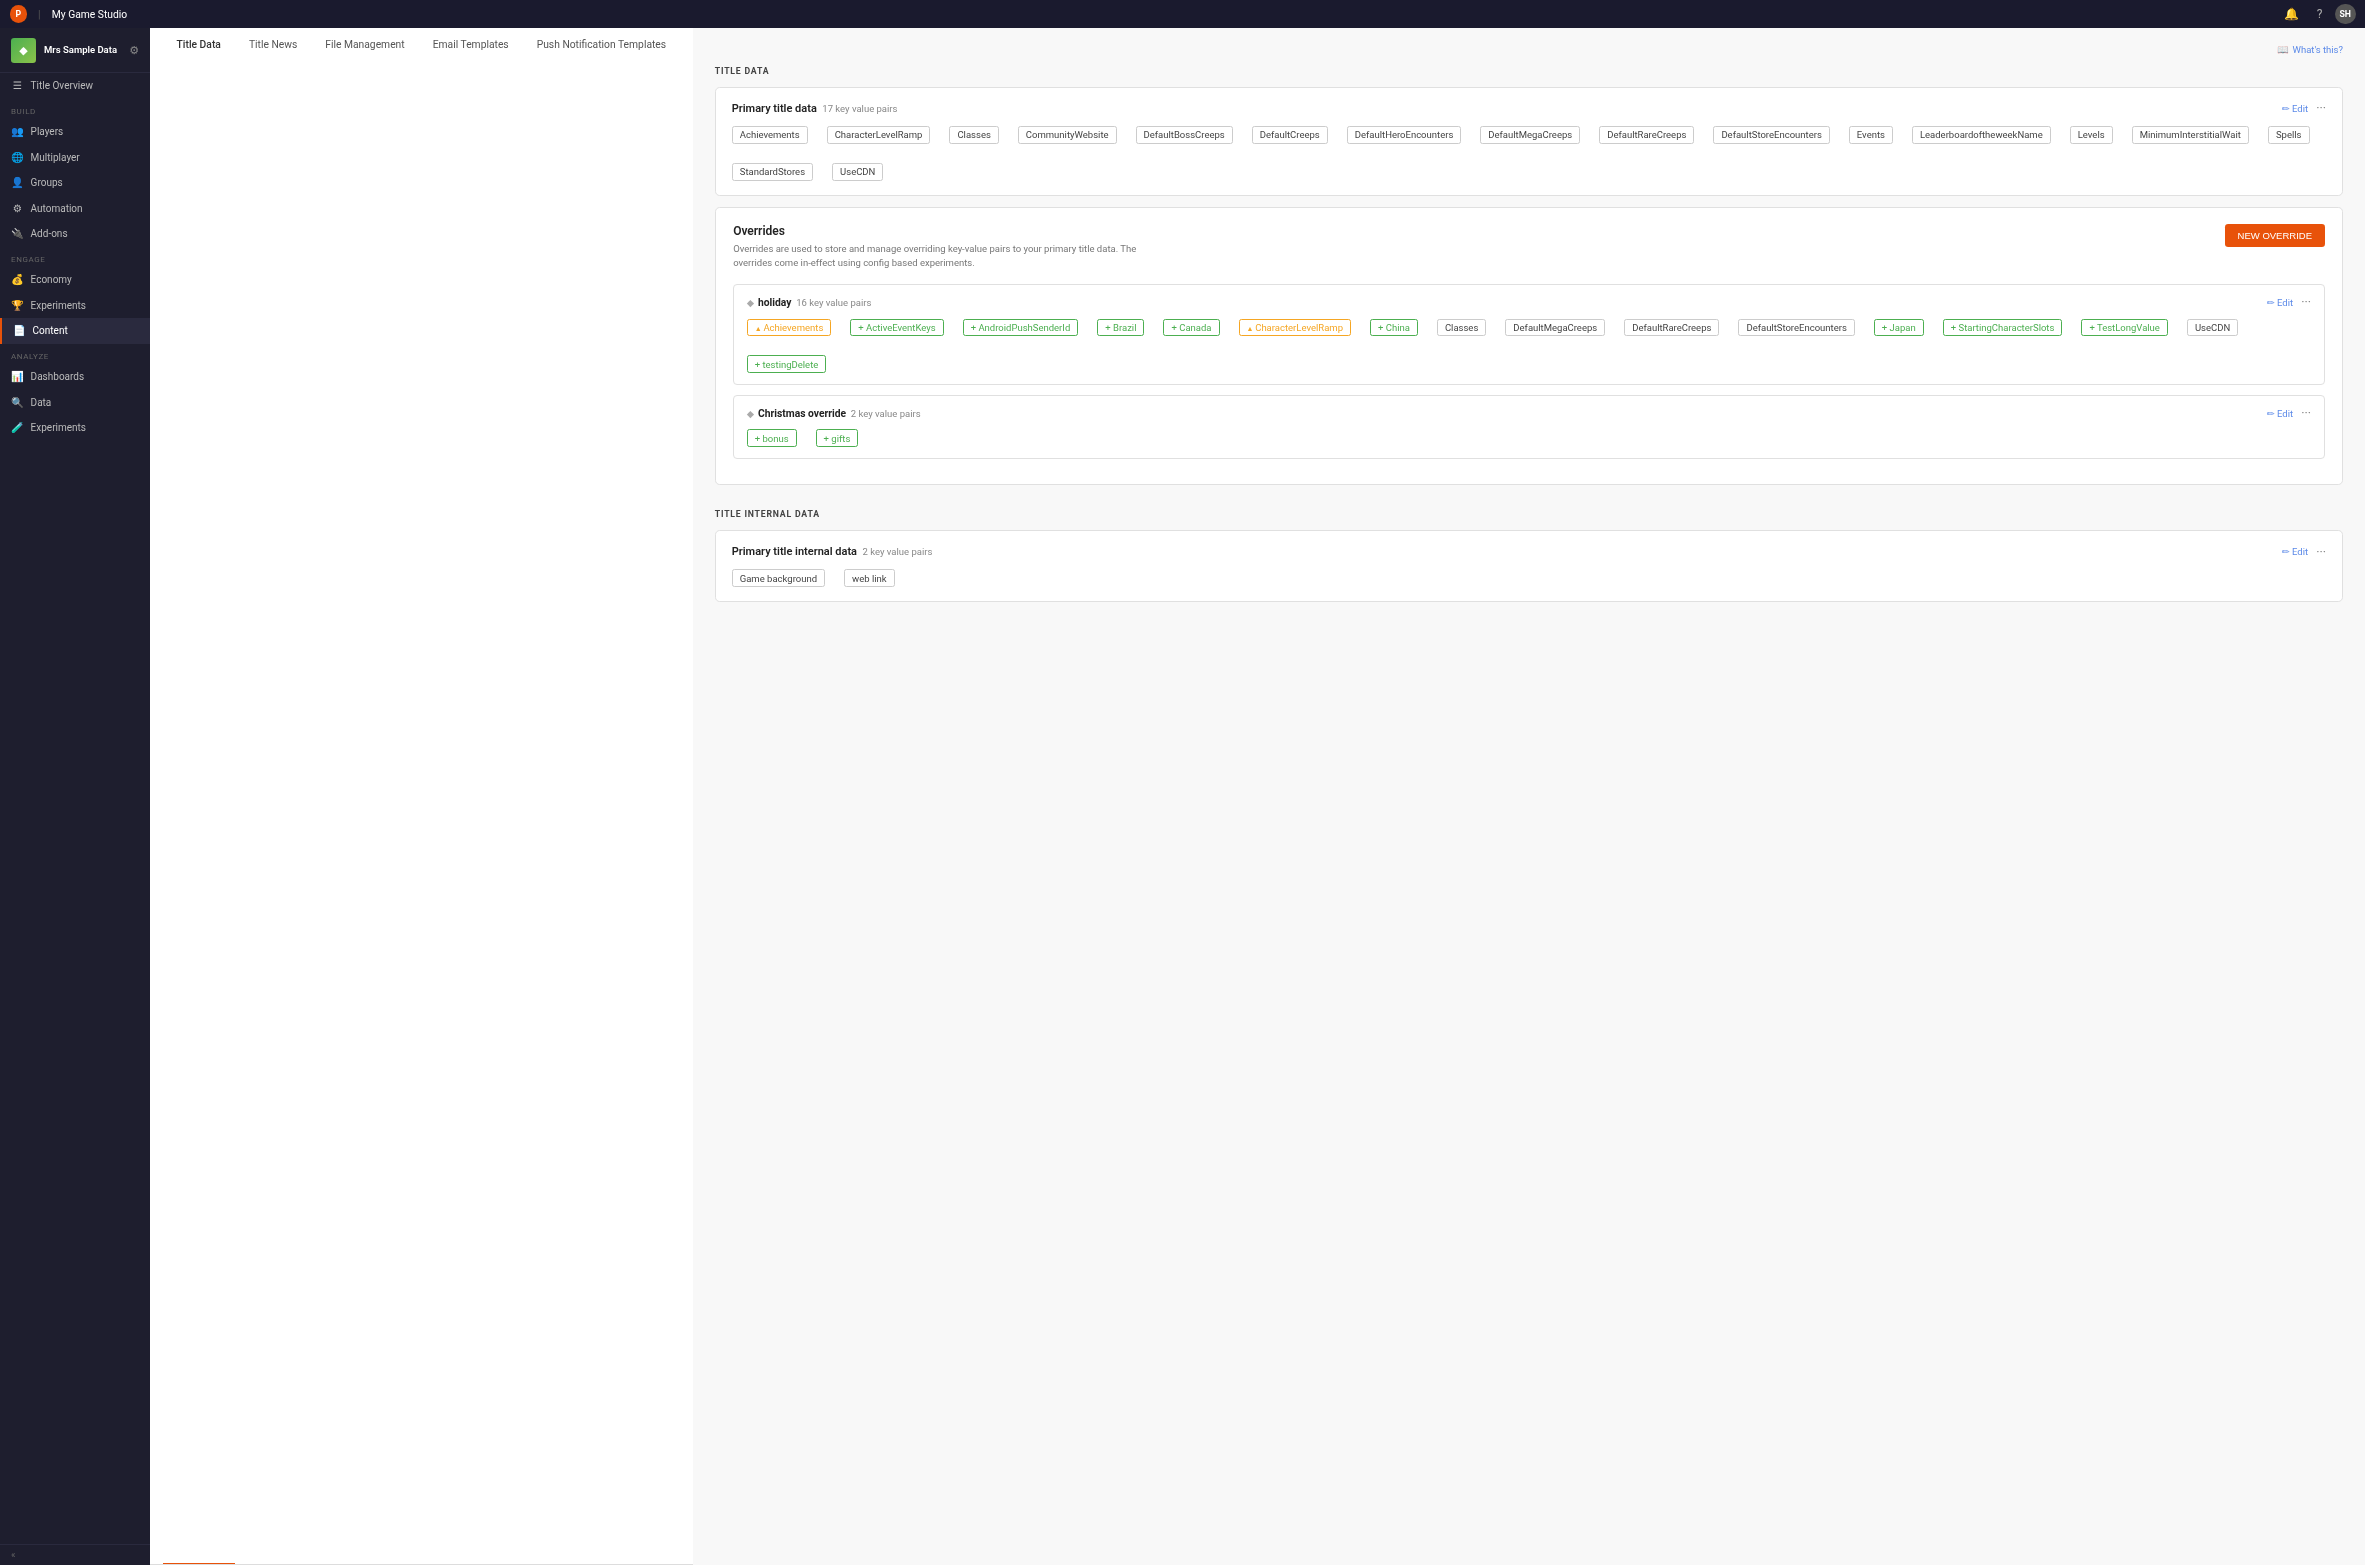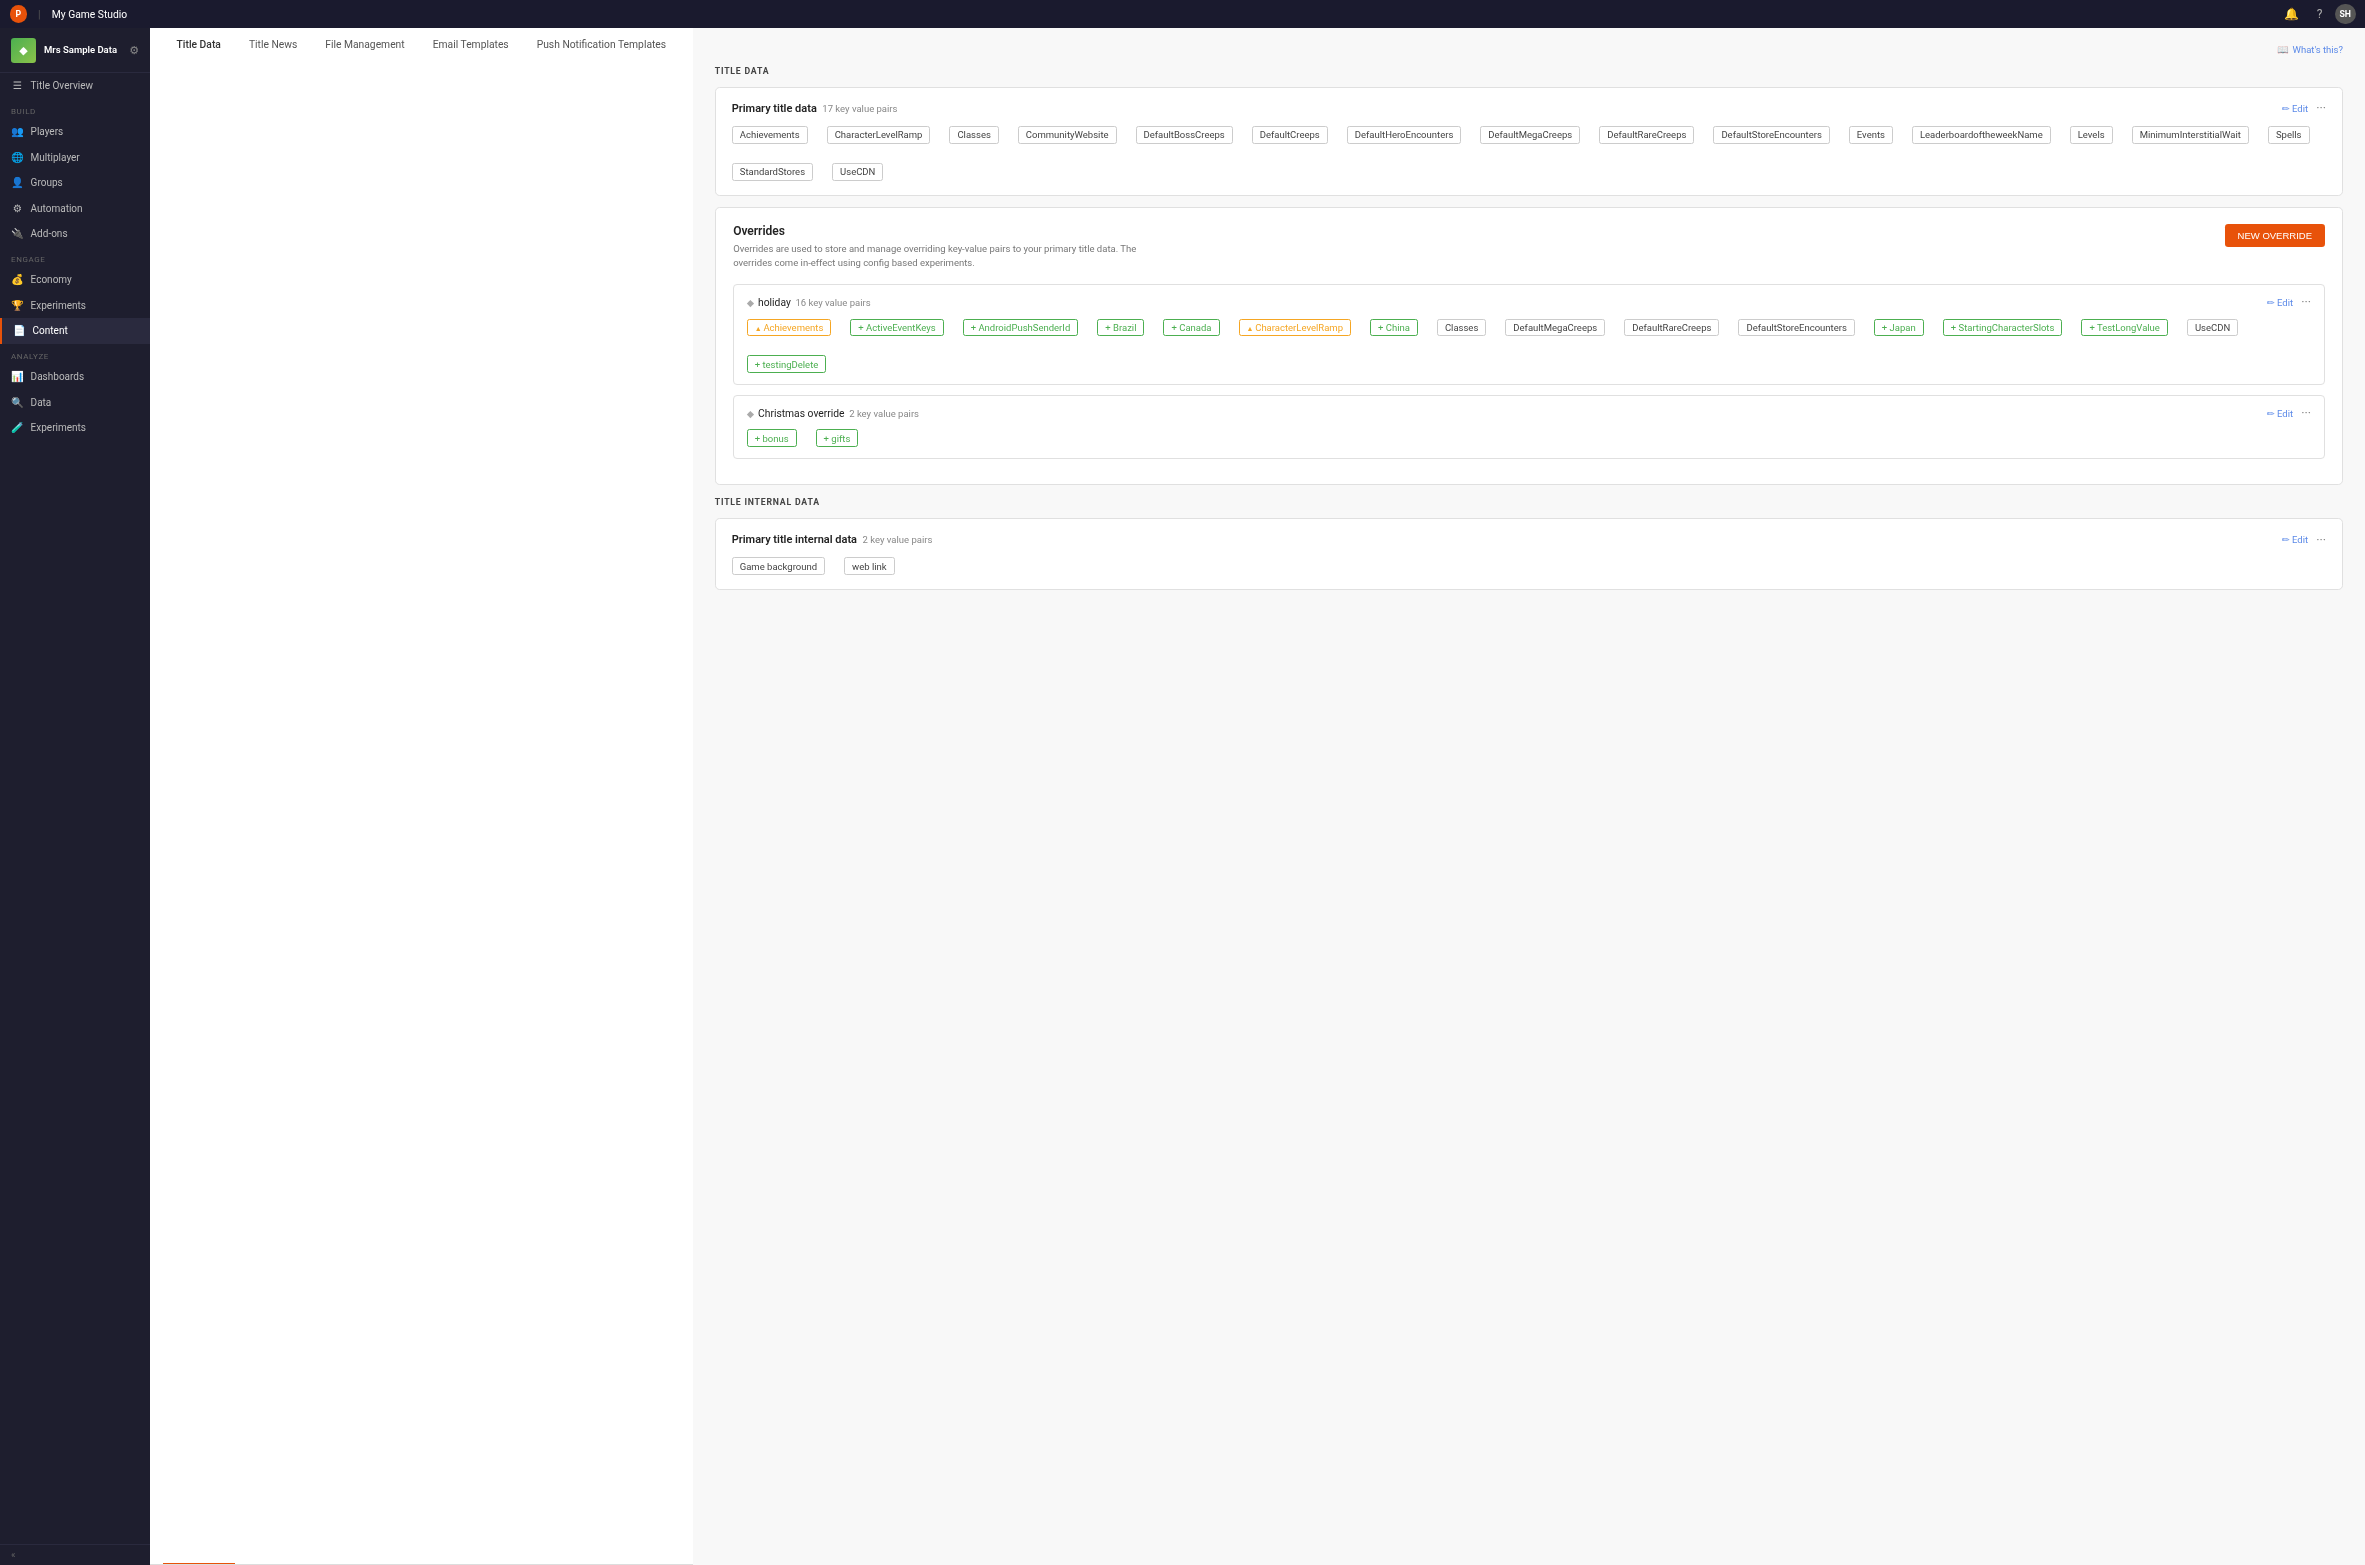--- a/index.html
+++ b/index.html
@@ -67,25 +67,25 @@
     .override-section { background: #fff; border: 0.8px solid #e0e0e0; border-radius: 4.7px; padding: 16px 17.4px; margin-bottom: 11px; }
     .override-header { display: flex; align-items: flex-start; margin-bottom: 14px; }
     .override-header-text h3 { font-size: 12px; font-weight: 600; color: #222; margin-bottom: 4px; }
     .override-header-text p { font-size: 9.5px; color: #777; max-width: 442px; line-height: 1.5; }
     .new-override-btn { margin-left: auto; background: #e8520a; color: #fff; border: none; border-radius: 3.2px; padding: 6.3px 12.6px; font-size: 9.5px; font-weight: 400; cursor: pointer; white-space: nowrap; }
 
     
     .override-item { border: 0.8px solid #e0e0e0; border-radius: 4px; padding: 11px 12.6px; margin-bottom: 9.5px; }
     .override-item-header { display: flex; align-items: center; margin-bottom: 9.5px; }
     .override-icon { color: #aaa; margin-right: 4px; font-size: 9.5px; }
-    .override-name { font-size: 10.3px; font-weight: 400; color: #222; }
+    .override-name { font-size: 10.3px; font-weight: 700; color: #222; }
     .override-pairs { font-size: 9.5px; color: #888; margin-left: 4.7px; }
 
     
-    .internal-section { margin-top: 12px; }
+    .internal-section { margin-top: 24px; }
   </style>
 </head>
 <body>
 
 <div class="topbar">
   <div class="topbar-logo">
     <span>P</span>
   </div>
   <span class="topbar-divider">|</span>
   <span class="topbar-title">My Game Studio</span>

